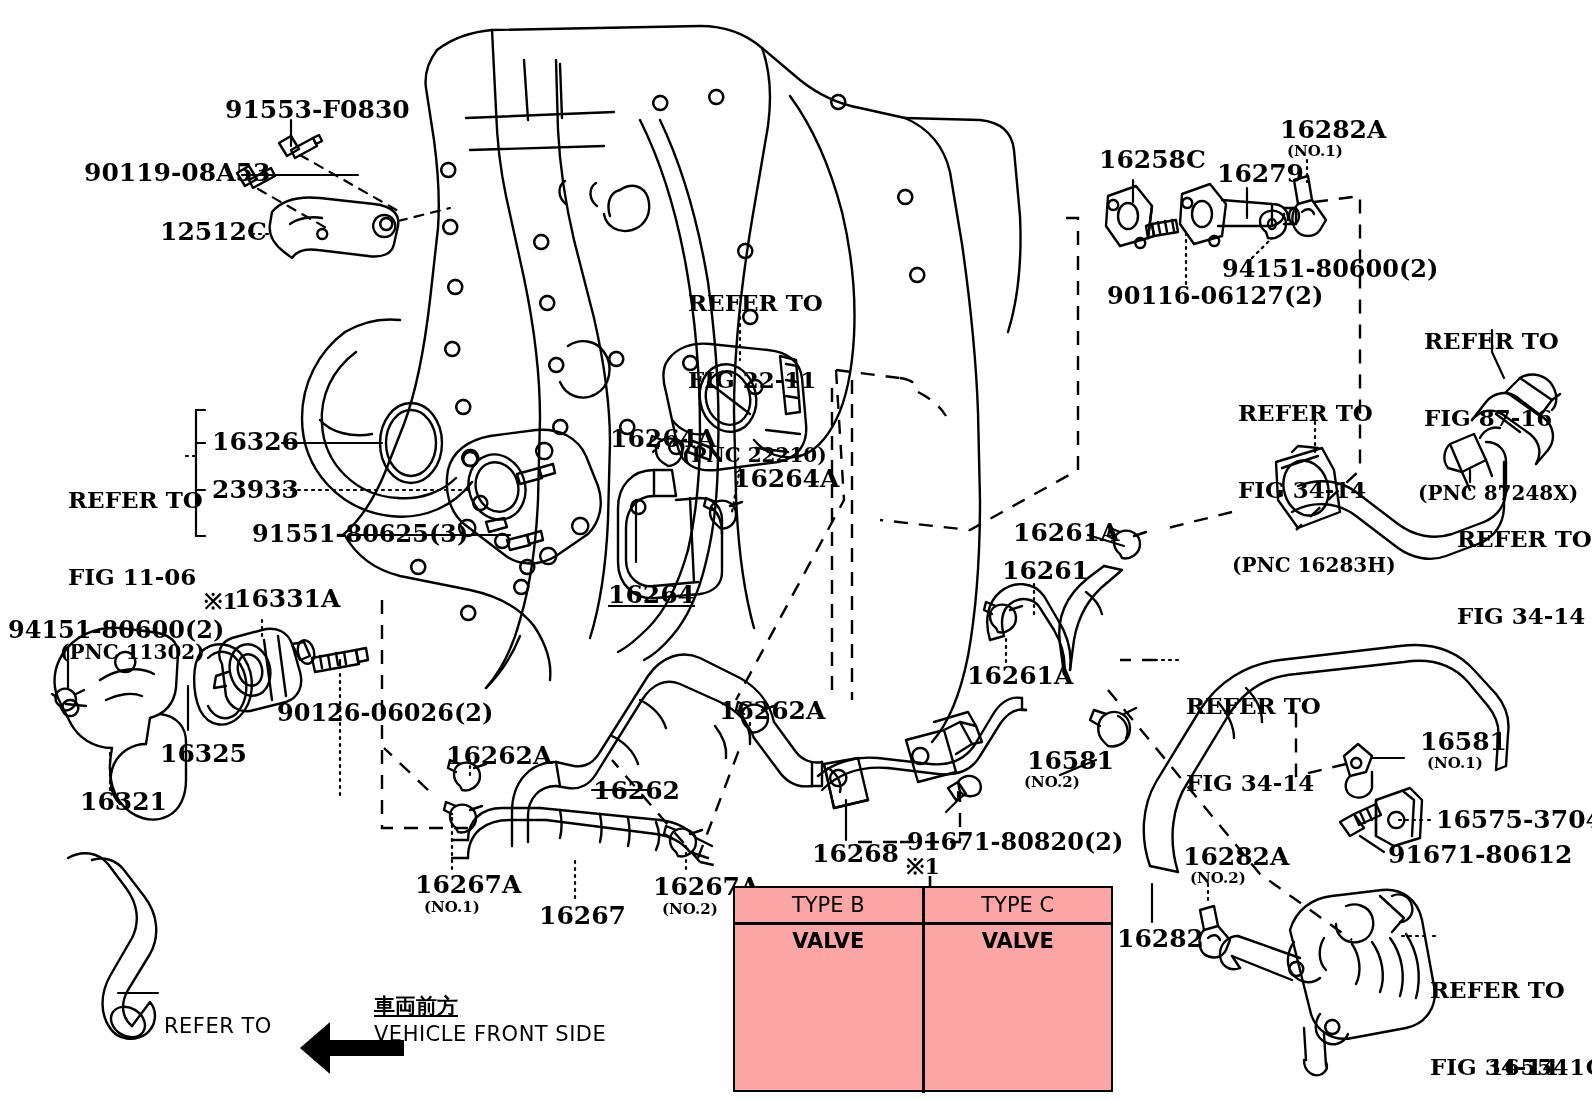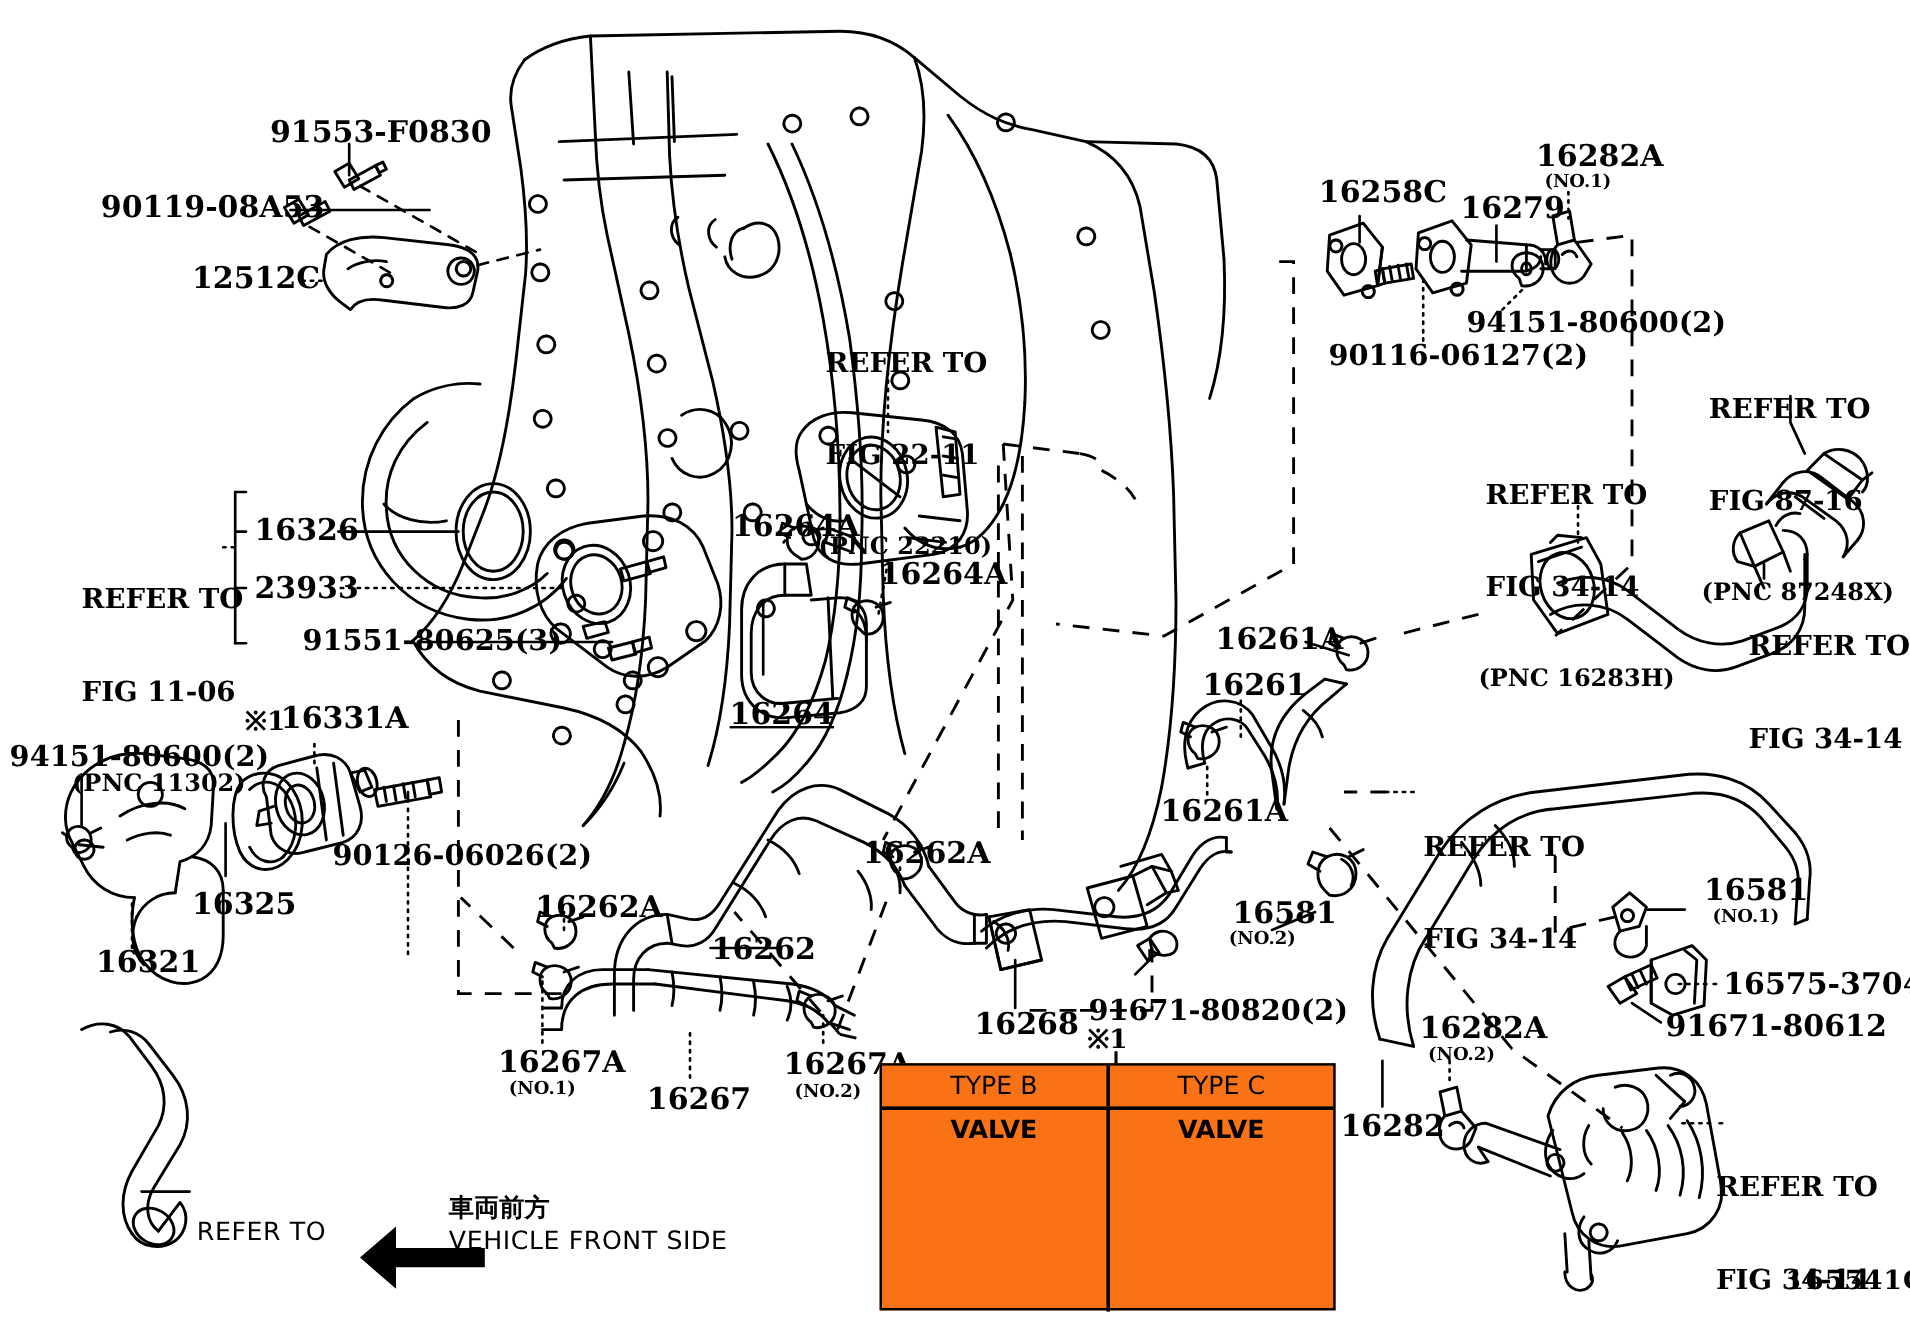--- a/index.html
+++ b/index.html
@@ -37,21 +37,21 @@
   .code{
     font-family:"DejaVu Serif",serif;
     font-size:22px;
     font-weight:700;
     letter-spacing:1px;
   }
   .tbl{
     position:absolute;
     box-sizing:border-box;
     border:2px solid #000;
-    background:#f97316;
+    background:#fca5a5;
   }
   .tblhdr{
     display:flex;
     height:34px;
     border-bottom:3px solid #000;
   }
   .tblhdr > div{
     flex:1;
     text-align:center;
     font-family:"DejaVu Sans",sans-serif;
@@ -662,21 +662,21 @@
   <div class="lbl s25" style="left:160px;top:728px;margin-top:12px;">16325</div>
   <div class="lbl s25" style="left:80px;top:788px;">16321</div>
   <div class="lbl s24" style="left:277px;top:700px;">90126-06026(2)</div>
 
   <div class="lbl sansl s21" style="left:164px;top:955px;line-height:1.35;">
     <div>REFER TO</div>
     <div>ILLUST NO.</div>
     
   </div>
 
-  <div class="lbl jp" style="left:374px;top:995px;">車両前方</div>
+  <div class="lbl jp" style="left:374px;top:995px;text-decoration:underline;">車両前方</div>
   <div class="lbl sansl s21" style="left:374px;top:1023px;">VEHICLE FRONT SIDE</div>
 
   <div class="lbl s23" style="left:688px;top:238px;">
     <div>REFER TO</div>
     <div>FIG 22-11</div>
     <div class="s20" style="margin-left:-6px;">(PNC 22210)</div>
   </div>
 
   <div class="lbl s25" style="left:610px;top:425px;">16264A</div>
   <div class="lbl s25" style="left:733px;top:465px;">16264A</div>

